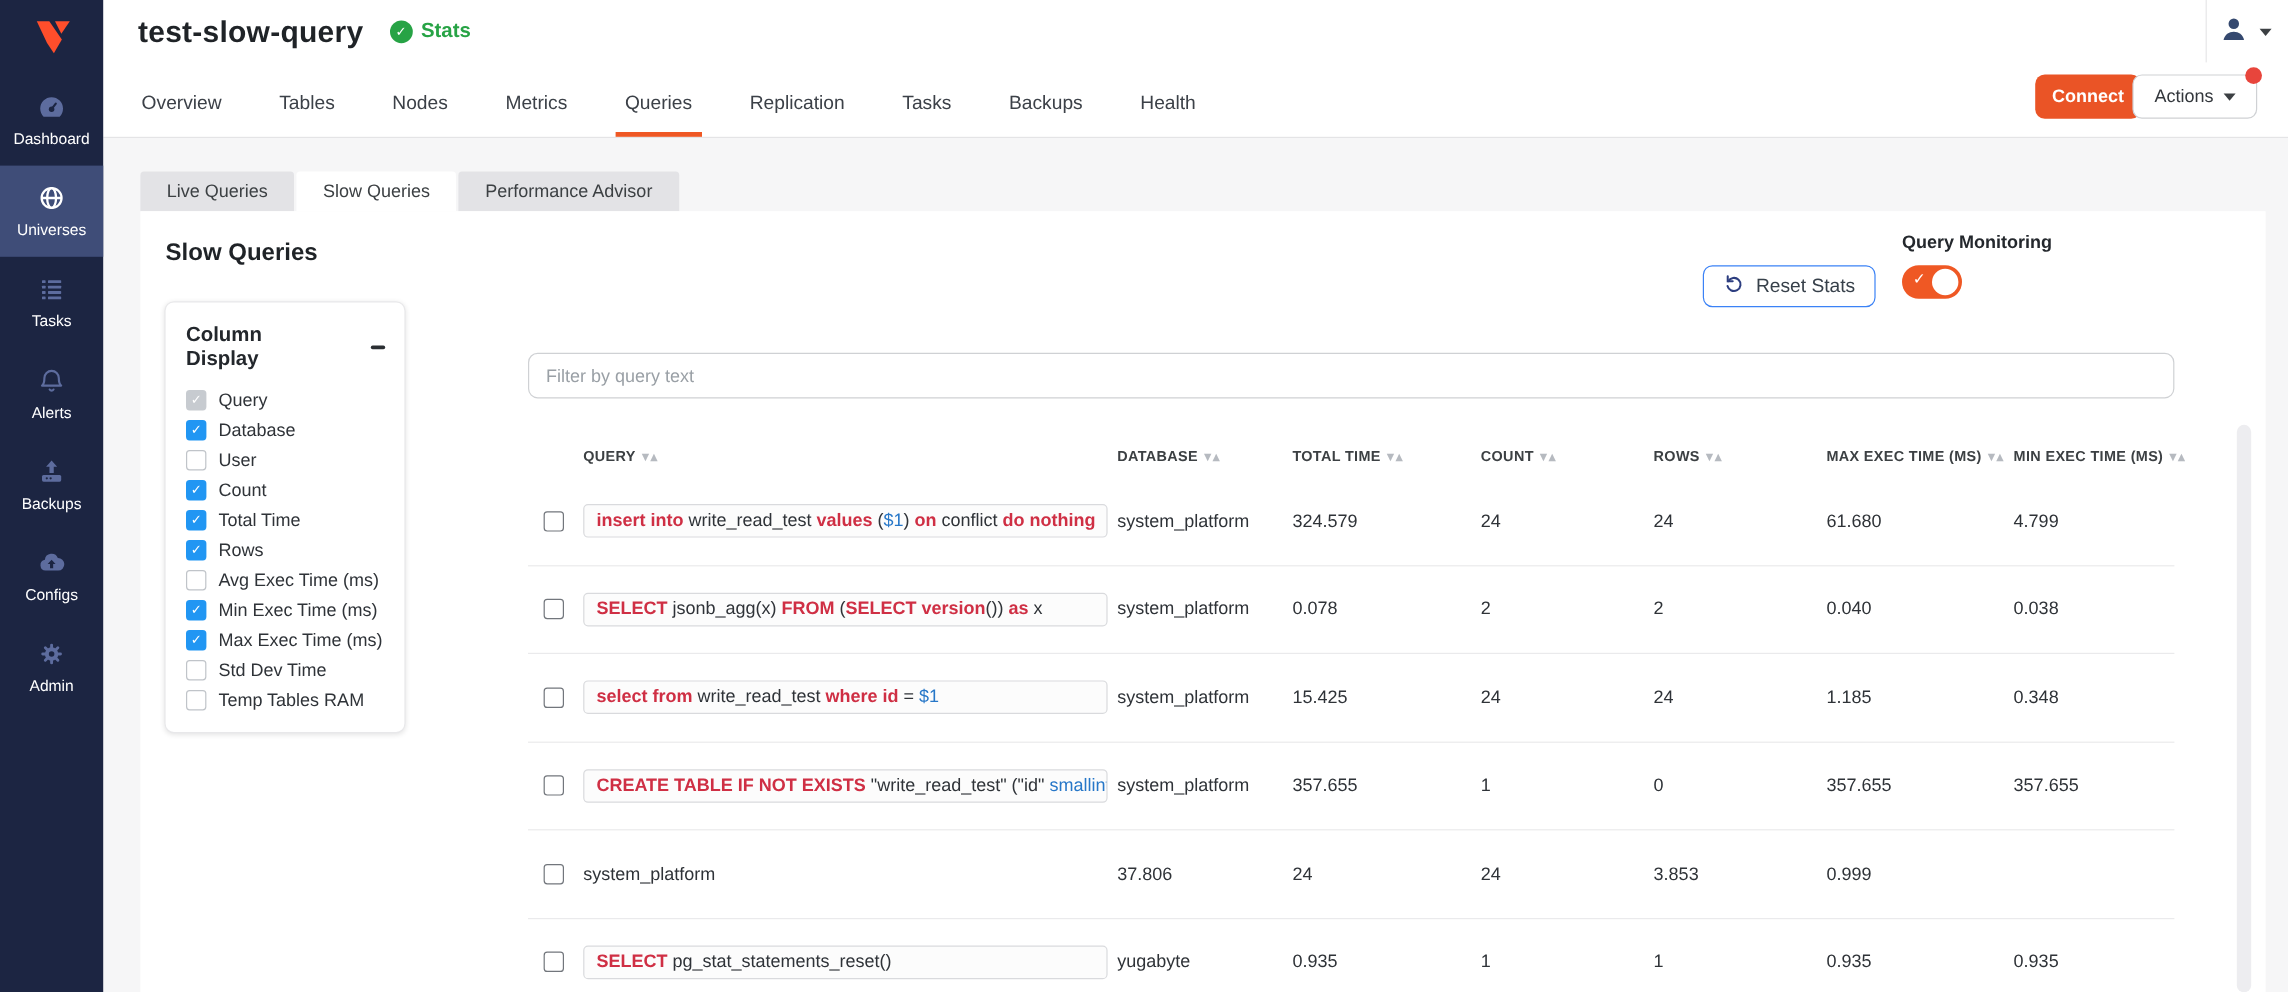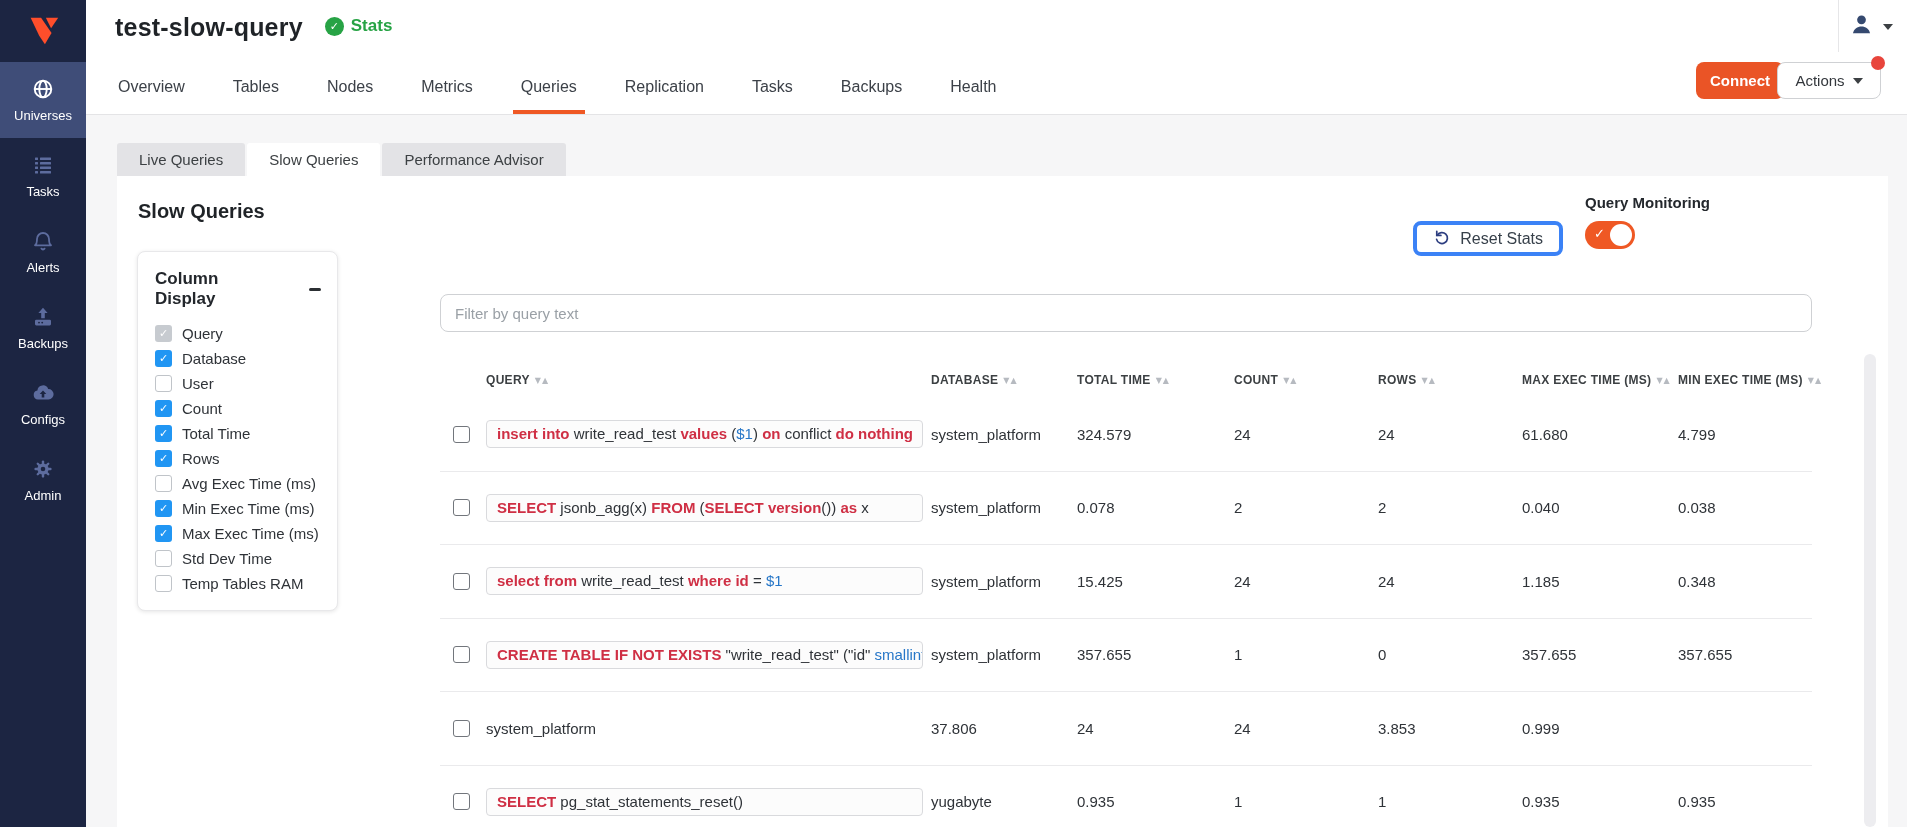--- a/index.html
+++ b/index.html
@@ -46,21 +46,21 @@
 
   
   .content { position:absolute; left:86px; top:115px; right:0; bottom:0; background:#f6f6f7; }
   .subtabs { display:flex; gap:2px; margin:28px 0 0 31px; height:33px; }
   .subtab { padding:0 22px; display:flex; align-items:center; font-size:15px; color:#3c4043;
     background:#e3e3e6; border-radius:3px 3px 0 0; cursor:pointer; }
   .subtab.active { background:#fff; }
   .panel { position:absolute; left:31px; top:61px; right:19px; bottom:0; background:#fff; overflow:hidden; }
   .panel-title { position:absolute; left:21px; top:24px; font-size:20px; font-weight:700; color:#1f2327; }
   .btn-reset { position:absolute; right:325px; top:45px; height:35px; padding:0 16px; background:#fff;
-    border:4px solid #3b82f6; border-radius:8px; display:flex; align-items:center; gap:9px;
+    border:1px solid #3b82f6; border-radius:8px; display:flex; align-items:center; gap:9px;
     font-size:16px; color:#37404a; cursor:pointer; font-family:inherit; }
   .btn-reset svg { width:18px; height:18px; }
   .monitor { position:absolute; left:1468px; top:18px; }
   .monitor-label { font-size:15px; font-weight:700; color:#24282d; }
   .toggle { margin-top:10px; width:50px; height:28px; border-radius:14px; background:#ef5824;
     position:relative; cursor:pointer; }
   .toggle .tcheck { position:absolute; left:9px; top:5px; color:#fff; font-size:13px; font-weight:700; }
   .toggle .knob { position:absolute; right:3px; top:3px; width:22px; height:22px; border-radius:50%; background:#fff; }
 
   
@@ -104,20 +104,30 @@
 <body>
 
 <div class="sidebar">
   <div class="logo">
     <svg viewBox="0 0 40 40" width="38" height="38">
       <path d="M7 6 L18 6 L29 22 L22 34 L16 25 Z" fill="#ff4e2b"></path>
       <polygon points="23,6 36,6 28.5,17" fill="#ff4e2b"></polygon>
     </svg>
   </div>
   <nav class="side-nav">
+      <div class="side-item">
+        <span class="side-icon">
+          <svg viewBox="0 0 24 24">
+            <path fill="currentColor" d="M12 4a9.5 9.5 0 0 0-9.5 9.5c0 2.7 1.1 5.1 2.8 6.8h13.4a9.5 9.5 0 0 0 2.8-6.8A9.5 9.5 0 0 0 12 4z"></path>
+            <rect x="11.3" y="7.2" width="1.8" height="6.5" rx=".9" fill="#1c2542" transform="rotate(38 12 13.5)"></rect>
+            <circle cx="12" cy="14" r="2.3" fill="#1c2542"></circle>
+          </svg>
+        </span>
+        <span class="side-label">Dashboard</span>
+      </div>
       <div class="side-item active">
         <span class="side-icon">
           <svg viewBox="0 0 24 24" fill="none" stroke="currentColor" stroke-width="1.9">
             <circle cx="12" cy="12" r="8.3"></circle>
             <ellipse cx="12" cy="12" rx="3.7" ry="8.3"></ellipse>
             <path d="M3.7 12h16.6"></path>
           </svg>
         </span>
         <span class="side-label">Universes</span>
       </div>

